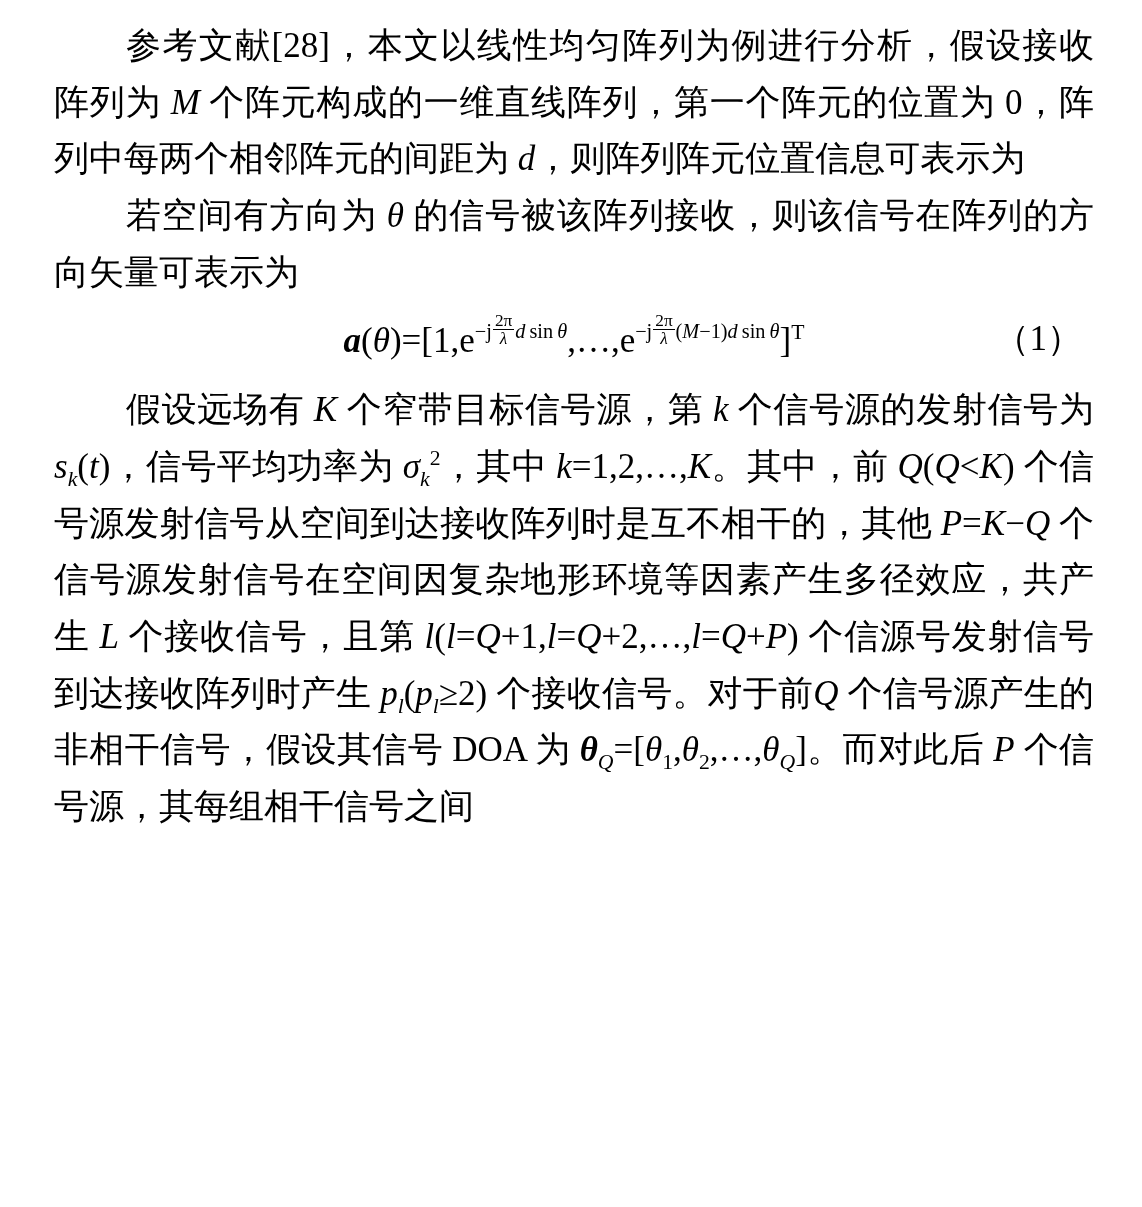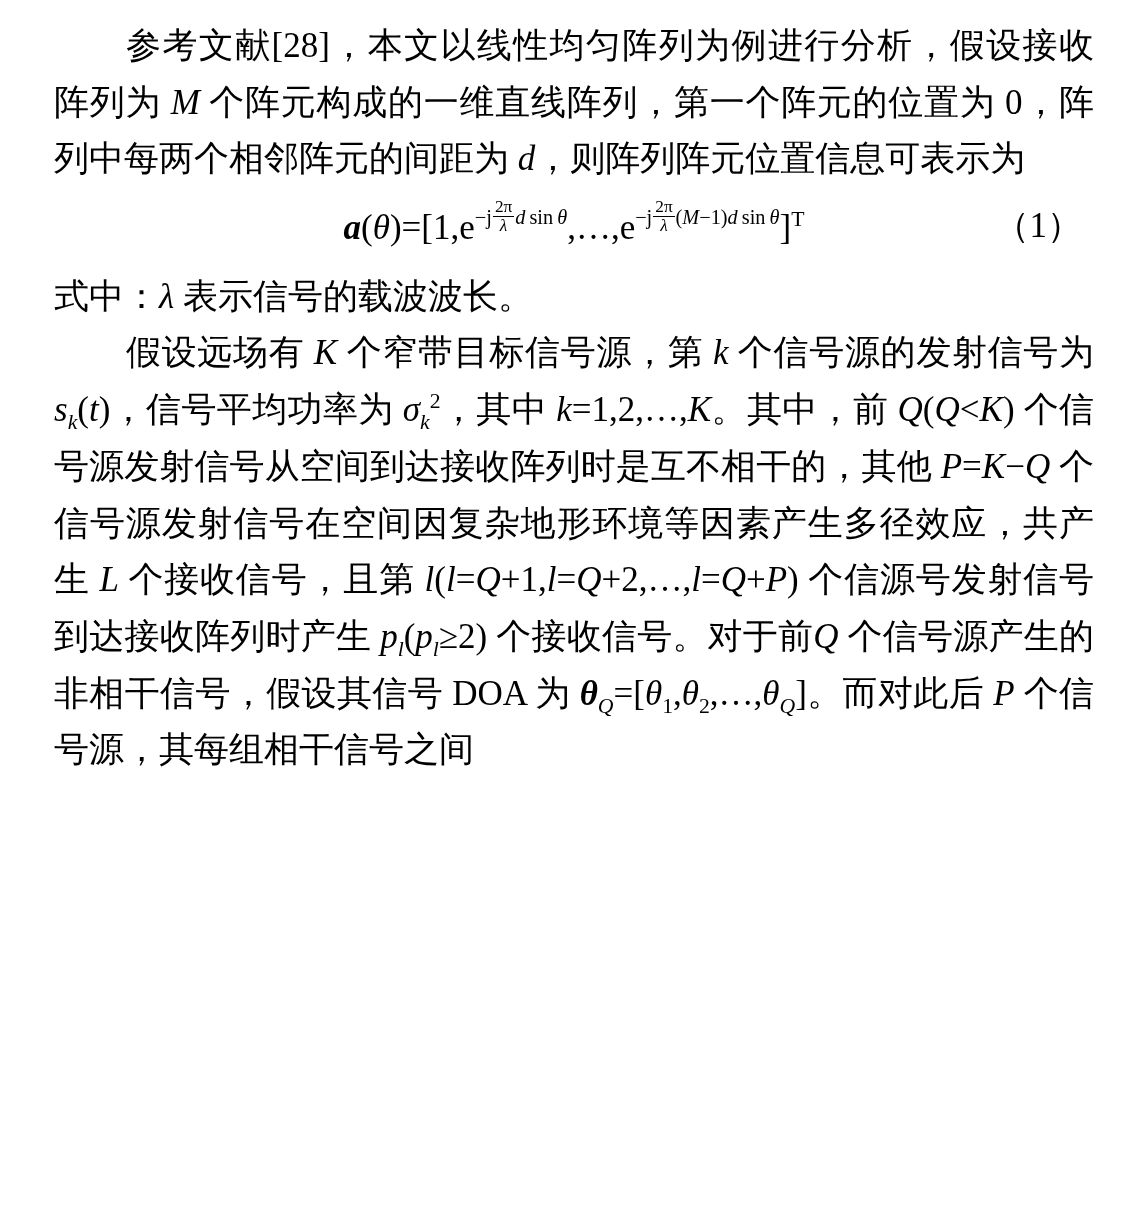--- a/index.html
+++ b/index.html
@@ -106,24 +106,24 @@
 </style>
 </head>
 <body>
 
 <div class="page">
   <div class="col">
 
     <p class="para indent"><span>参考文献[28]，本文以线性均匀阵列为例进行分析，假</span><span>设接收阵列为 </span><i class="mvar">M</i><span> 个阵元构成的一维直线阵列，第一个阵元</span><span>的位置为 </span><span class="rm">0</span><span>，阵列中每两个相邻阵元的间距为 </span><i class="mvar">d</i><span>，则阵列阵</span><span>元位置信息可表示为</span></p>
 
 
+    <p class="para indent"><span>若空间有方向为 </span><i class="mvar">θ</i><span> 的信号被该阵列接收，则该信号在</span><span>阵列的方向矢量可表示为</span></p>
 
     <p class="eq-row">
       <span class="nowrap"><b class="bvar">a</b>(<i class="mvar">θ</i>)<span class="rm">=</span>[<span class="rm">1</span>,<span class="rm">e</span><span class="expo">−j<span class="frac"><span class="num">2π</span><span class="den"><i class="mvar">λ</i></span></span><i class="mvar">d</i> sin <i class="mvar">θ</i></span>,<span class="rm">…</span>,<span class="rm">e</span><span class="expo">−j<span class="frac"><span class="num">2π</span><span class="den"><i class="mvar">λ</i></span></span>(<i class="mvar">M</i>−1)<i class="mvar">d</i> sin <i class="mvar">θ</i></span>]<sup class="rm">T</sup></span>
       <span class="eq-num">（1）</span>
     </p>
 
-    <p class="para"><span>式中：</span><i class="mvar">λ</i><span> 表示信号的载波波长。</span></p>
 
     <p class="para indent"><span>假设远场有 </span><i class="mvar">K</i><span> 个窄带目标信号源，第 </span><i class="mvar">k</i><span> 个信号源的发</span><span>射信号为 </span><span class="nowrap"><i class="mvar">s</i><sub class="rm"><i class="mvar">k</i></sub>(<i class="mvar">t</i>)</span><span>，信号平均功率为 </span><span class="nowrap"><i class="mvar">σ</i><sub class="rm"><i class="mvar">k</i></sub><sup class="rm">2</sup></span><span>，其中 </span><span class="nowrap"><i class="mvar">k</i><span class="rm">=1,2,…,</span><i class="mvar">K</i></span><span>。</span><span>其中，前 </span><span class="nowrap"><i class="mvar">Q</i>(<i class="mvar">Q</i><span class="rm">&lt;</span><i class="mvar">K</i>)</span><span> 个信号源发射信号从空间到达接收阵列</span><span>时是互不相干的，其他 </span><span class="nowrap"><i class="mvar">P</i><span class="rm">=</span><i class="mvar">K</i><span class="rm">−</span><i class="mvar">Q</i></span><span> 个信号源发射信号在空间</span><span>因复杂地形环境等因素产生多径效应，共产生 </span><i class="mvar">L</i><span> 个接收信</span><span>号，且第 </span><span class="nowrap"><i class="mvar">l</i>(<i class="mvar">l</i><span class="rm">=</span><i class="mvar">Q</i><span class="rm">+1,</span><i class="mvar">l</i><span class="rm">=</span><i class="mvar">Q</i><span class="rm">+2,…,</span><i class="mvar">l</i><span class="rm">=</span><i class="mvar">Q</i><span class="rm">+</span><i class="mvar">P</i>)</span><span> 个信源号发射</span><span>信号到达接收阵列时产生 </span><span class="nowrap"><i class="mvar">p</i><sub class="rm"><i class="mvar">l</i></sub>(<i class="mvar">p</i><sub class="rm"><i class="mvar">l</i></sub><span class="rm">≥2</span>)</span><span> 个接收信号。对于前</span><i class="mvar">Q</i><span> 个信号源产生的非相干信号，假设其信号 </span><span class="rm">DOA</span><span> 为 </span><span class="nowrap"><b class="bvar">θ</b><sub class="rm"><i class="mvar">Q</i></sub><span class="rm">=</span></span><span class="nowrap">[<i class="mvar">θ</i><sub class="rm">1</sub>,<i class="mvar">θ</i><sub class="rm">2</sub>,<span class="rm">…</span>,<i class="mvar">θ</i><sub class="rm"><i class="mvar">Q</i></sub>]</span><span>。而对此后 </span><i class="mvar">P</i><span> 个信号源，其每组相干信号之间</span></p>
 
   </div>
 </div>
 
 </body></html>

